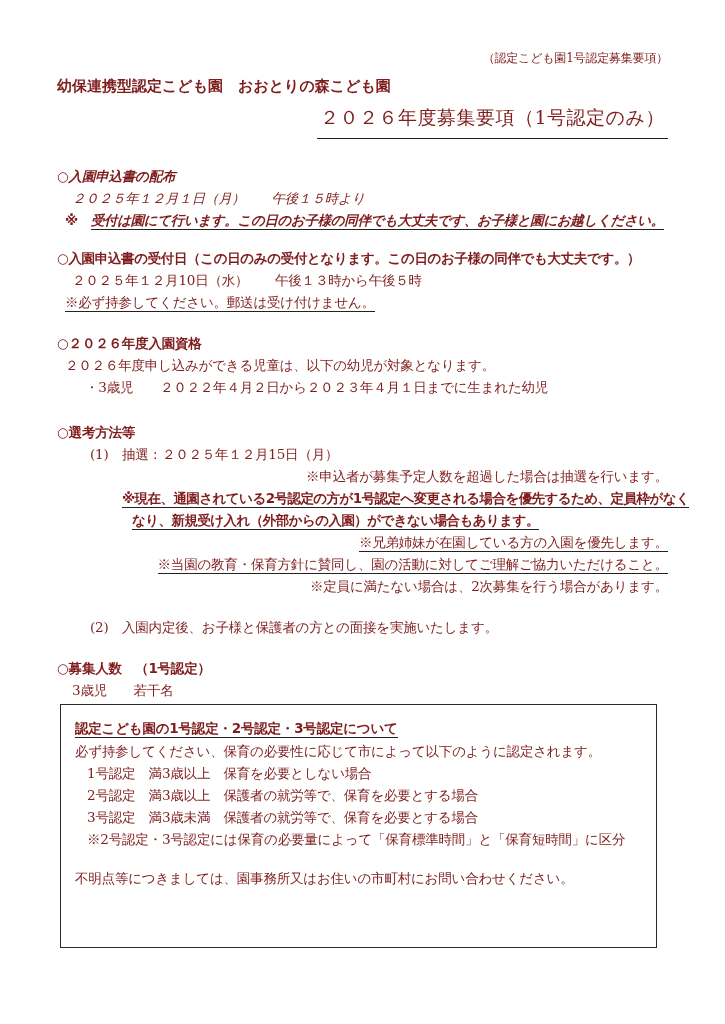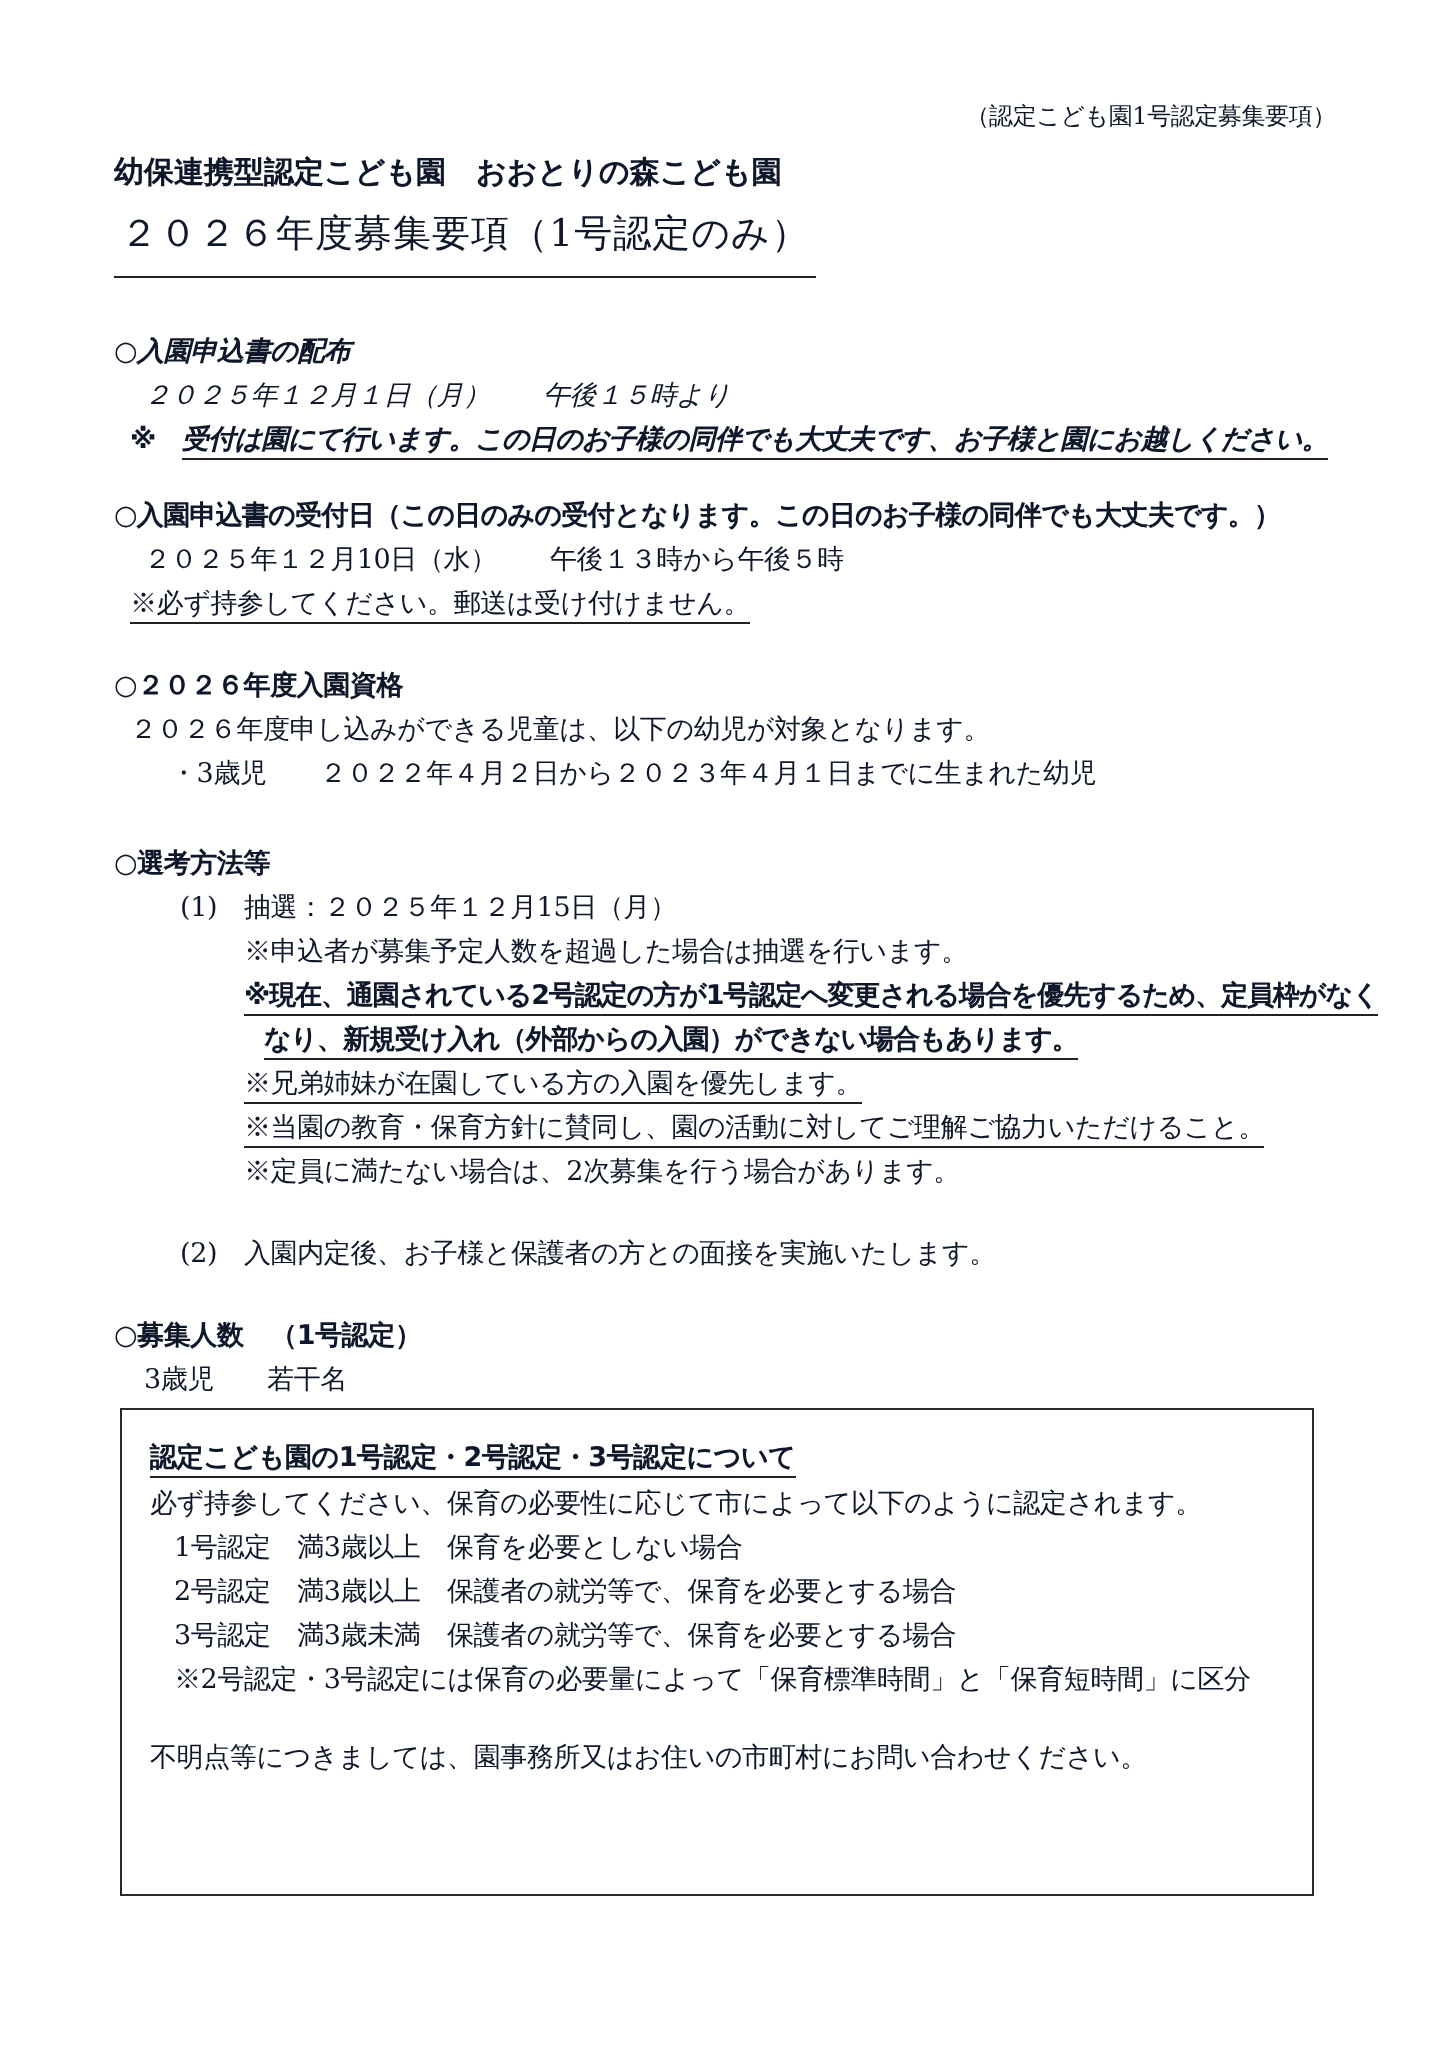--- a/index.html
+++ b/index.html
@@ -1,21 +1,21 @@
 <!DOCTYPE html>
 <html><head>
 <meta charset="utf-8">
 <style>
   html, body { margin: 0; padding: 0; background: #ffffff; }
   .page {
     position: relative;
     width: 725px;
     height: 1024px;
     background: #ffffff;
-    color: #0f172a;
+    color: #7f1d1d;
     font-family: "DejaVu Serif", "Liberation Serif", serif;
     box-sizing: border-box;
     padding: 50px 57px 0 57px;
     overflow: hidden;
   }
   .line {
     font-size: 13.5px;
     line-height: 22px;
     letter-spacing: -0.2px;
     white-space: nowrap;
@@ -32,40 +32,40 @@
   .u { border-bottom: 1px solid #222; padding-bottom: 1px; }
   .tight  { letter-spacing: -0.35px; }
   .tight2 { letter-spacing: -0.55px; }
 
   .corner { text-align: right; font-size: 12px; line-height: 16px; letter-spacing: -0.2px; }
   .org {
     font-family: "DejaVu Sans", "Liberation Sans", sans-serif;
     font-weight: 700; font-size: 15px; line-height: 22px; margin-top: 9px;
     white-space: nowrap;
   }
-  .title-row { text-align: left; margin-top: 4px; line-height: 32px; }
+  .title-row { text-align: right; margin-top: 4px; line-height: 32px; }
   .title {
     display: inline-block;
     font-size: 19px;
     letter-spacing: 0.5px;
     padding: 0 3px 5px 3px;
     border-bottom: 1.5px solid #222;
     white-space: nowrap;
   }
 
   .sec1 { margin-top: 26px; font-style: italic; }
   .sec2 { margin-top: 16px; }
   .sec3 { margin-top: 19px; }
   .sec4 { margin-top: 23px; }
   .sec5 { margin-top: 19px; }
 
   .ind-date { padding-left: 15px; }
   .ind-note { padding-left: 8px; }
   .ind-item { padding-left: 28px; }
-  .ind-sub  { padding-left: 65px; }
+  .ind-sub  { padding-left: 65px; text-align: right; }
   .ind-sub2 { padding-left: 75px; }
 
   .num-row { display: flex; padding-left: 33px; }
   .num-row .num { flex: none; width: 32px; }
   .gap-item2 { margin-top: 19px; }
 
   .info-box {
     margin: 3px 11px 0 3px;
     border: 1.5px solid #2a2a2a;
     padding: 11px 14px 14px 14px;

